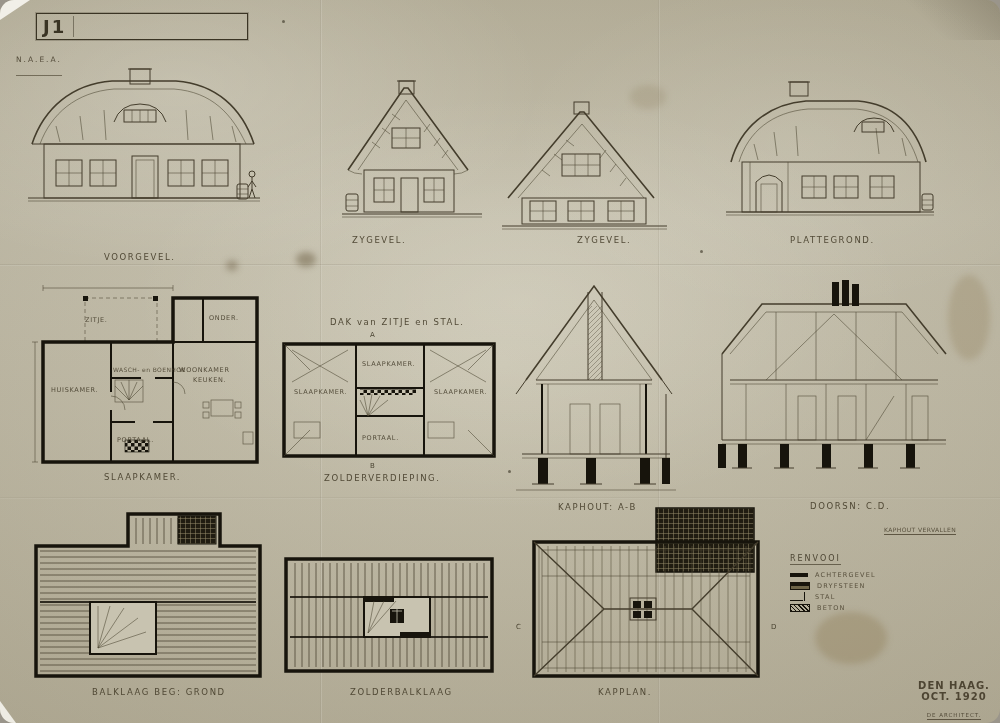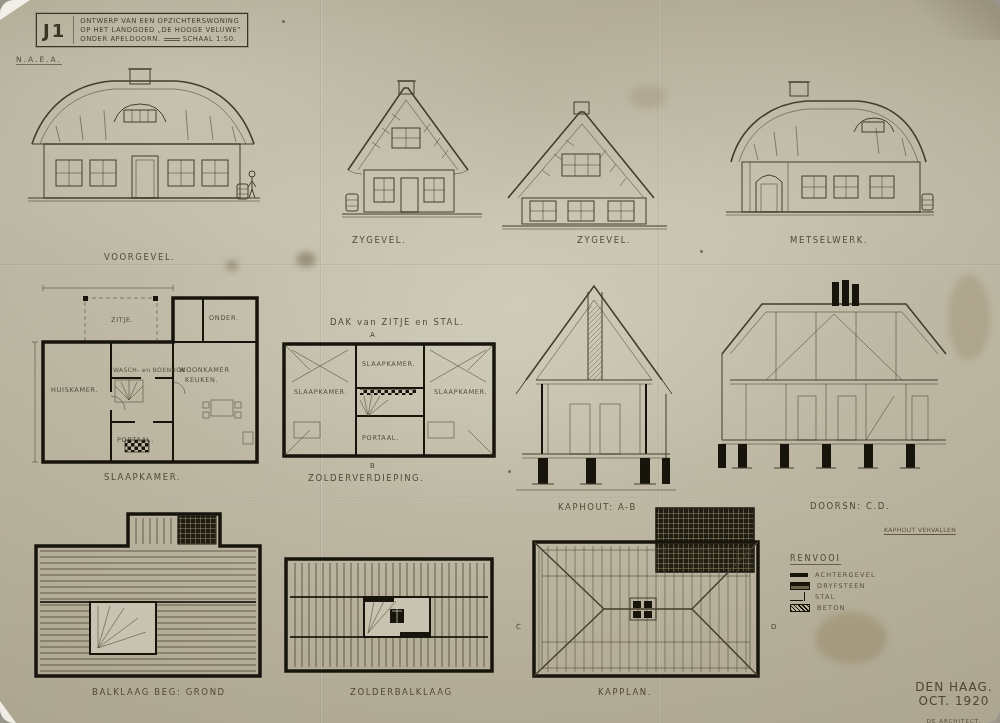--- a/index.html
+++ b/index.html
@@ -45,37 +45,37 @@
   .mk{position:absolute;font-size:7px;letter-spacing:0;color:rgba(60,53,36,.9);}
 
   #titleblock{position:absolute;left:36px;top:13px;width:202px;border:1.6px solid #3a3424;
     box-shadow:0 0 0 1px rgba(58,52,36,.25);display:flex;align-items:stretch;padding:2px 4px;}
   .tb-code{font-size:18px;font-weight:bold;letter-spacing:2px;color:#3a3424;
     display:flex;align-items:center;padding:0 7px 0 2px;border-right:1px solid rgba(58,52,36,.5);margin-right:6px;}
   .tb-lines{font-size:6.8px;letter-spacing:.55px;line-height:9px;color:#45402c;padding-top:1px;}
   .tb-sq{display:inline-block;width:16px;height:4px;margin:0 3px;vertical-align:middle;
     background:repeating-linear-gradient(0deg,#45402c 0 1px,transparent 1px 2px);opacity:.8;}
   #stamp{position:absolute;left:16px;top:55px;font-size:7.5px;letter-spacing:2px;
-    color:rgba(66,58,40,.85);border-bottom:1.5px solid rgba(66,58,40,.6);padding-bottom:0;}
+    color:rgba(66,58,40,.85);border-bottom:1.5px solid rgba(66,58,40,.6);padding-bottom:11px;}
 
   #legend{position:absolute;left:790px;top:546px;}
   .lg-title{font-size:8px;letter-spacing:2px;color:rgba(70,62,44,.95);
     border-bottom:1px solid rgba(70,62,44,.7);display:inline-block;margin-bottom:4px;padding-bottom:1px;text-align:center;}
   .lg-row{display:flex;align-items:center;height:11px;}
   .lg-lbl{font-size:6.5px;letter-spacing:1.2px;color:rgba(70,62,44,.85);}
   .sw{display:inline-block;width:18px;margin-right:7px;}
   .sw-0{height:4px;background:#17140c;}
   .sw-1{height:6px;background:linear-gradient(180deg,#17140c 45%,#6d6448 45%);border:.5px solid #17140c;}
   .sw-2{width:13px;height:7px;border-bottom:1.5px solid #17140c;position:relative;margin-right:12px;}
   .sw-2::after{content:'';position:absolute;right:-2px;top:-1px;width:1.5px;height:9px;background:#17140c;}
   .sw-3{height:6px;border:.7px solid #17140c;
     background:repeating-linear-gradient(45deg,#17140c 0 1px,transparent 1px 3px);}
 
   #sigblock{position:absolute;left:908px;top:680px;text-align:center;}
-  #sigblock .s1{font-size:12px;letter-spacing:1px;color:rgba(66,58,40,.9);}
+  #sigblock .s1{font-size:10px;letter-spacing:1px;color:rgba(66,58,40,.9);font-weight:bold;}
   #sigblock .s2{font-size:5.5px;letter-spacing:1px;color:rgba(66,58,40,.85);}
 </style>
 </head>
 <body>
 
 <div id="paper">
 
   <svg width="0" height="0">
     <defs>
       <pattern id="hj" width="6" height="6" patternUnits="userSpaceOnUse">
@@ -112,27 +112,20 @@
   <div class="stain" style="left:630px;top:85px;width:36px;height:24px;background:rgba(120,100,60,.16)"></div>
   <div class="speck" style="left:282px;top:20px"></div>
   <div class="speck" style="left:700px;top:250px"></div>
   <div class="speck" style="left:508px;top:470px"></div>
   <div class="corner-tl"></div>
   <div class="corner-bl"></div>
   <div class="edge-tr"></div>
 
   <div id="titleblock">
     <div class="tb-code">J1</div>
-    <div class="tb-lines">
-      <div>ONTWERP VAN EEN OPZICHTERSWONING</div>
-      <div>OP HET LANDGOED „DE HOOGE VELUWE”</div>
-      <div>
-        <span>ONDER APELDOORN.</span><span class="tb-sq"></span><span>SCHAAL 1:50.</span>
-      </div>
-    </div>
   </div>
   <div id="stamp">N.A.E.A.</div>
 
   <div class="drawing" style="left:26px;top:66px">
     <svg width="236" height="160" viewBox="0 0 236 160">
       <rect class="ink" x="104" y="3" width="20" height="15"></rect>
         <path class="ink" d="M102,3H126"></path>
       <path class="ink" style="stroke-width:1.6" d="M6,78 C18,42 46,18 86,15 L150,15 C190,18 216,42 228,78"></path>
       <path class="ink2" d="M14,78 C25,48 50,26 88,23 L148,23 C186,26 206,48 220,78"></path>
       <path class="ink" d="M6,78 L228,78"></path>
@@ -225,47 +218,47 @@
       <rect class="ink" x="144" y="96" width="24" height="22"></rect>
         <path class="ink2" d="M156,96v22 M144,107h24"></path>
       <rect class="ink" x="196" y="114" width="11" height="16" rx="2"></rect>
         <path class="ink2" d="M196,120h11 M196,125h11"></path>
     </svg>
   </div>
 
   <span class="lbl" style="left:104px;top:252px">VOORGEVEL.</span>
   <span class="lbl" style="left:352px;top:235px">ZYGEVEL.</span>
   <span class="lbl" style="left:577px;top:235px">ZYGEVEL.</span>
-  <span class="lbl" style="left:790px;top:235px">METSELWERK.</span>
+  <span class="lbl" style="left:790px;top:235px">PLATTEGROND.</span>
 
   <div class="drawing" style="left:33px;top:282px">
     <svg width="230" height="188" viewBox="0 0 230 188">
       <path class="ink2" opacity=".5" d="M10,6 H140 M10,3 V9 M140,3 V9 M2,60 V180 M-1,60 H5 M-1,180 H5"></path>
       <rect class="ink2" x="52" y="16" width="72" height="44" stroke-dasharray="4 3"></rect>
       <rect class="bf" x="50" y="14" width="5" height="5"></rect>
         <rect class="bf" x="120" y="14" width="5" height="5"></rect>
       <path class="thk" d="M10,60 H140 V16 H224 V180 H10 Z"></path>
       <path class="thk2" d="M140,60H224 M170,16V60 M78,60 V110 M78,128 V180 M140,60 V180 M78,96 H108 M122,96 H140 M78,140 H102 M120,140 H140"></path>
       <rect class="ink2" x="82" y="98" width="28" height="22"></rect>
       <path class="ink2" d="M96,118 L82,104 M96,118 L88,100 M96,118 L96,98 M96,118 L104,100 M96,118 L110,104"></path>
       <rect x="92" y="158" width="24" height="12" fill="url(#chk)" stroke="#17140c" stroke-width="0.6"></rect>
       <rect class="ink2" x="178" y="118" width="22" height="16"></rect>
       <rect class="ink2" x="170" y="120" width="6" height="6"></rect>
         <rect class="ink2" x="202" y="120" width="6" height="6"></rect>
       <rect class="ink2" x="170" y="130" width="6" height="6"></rect>
         <rect class="ink2" x="202" y="130" width="6" height="6"></rect>
       <rect class="ink2" x="210" y="150" width="10" height="12"></rect>
       <path class="ink2" d="M78,114 a14,14 0 0 1 14,14 M140,100 a12,12 0 0 1 12,12"></path>
     </svg>
-    <span class="lbl-sm" style="left:78px;top:34px">ZITJE.</span>
+    <span class="lbl-sm" style="left:52px;top:34px">ZITJE.</span>
     <span class="lbl-sm" style="left:176px;top:32px">ONDER.</span>
     <span class="lbl-sm" style="left:18px;top:104px">HUISKAMER.</span>
     <span class="lbl-xs" style="left:80px;top:84px">WASCH- en BOENHOK</span>
     <span class="lbl-sm" style="left:146px;top:84px">WOONKAMER</span>
-    <span class="lbl-sm" style="left:152px;top:94px">KEUKEN.</span>
+    <span class="lbl-sm" style="left:160px;top:94px">KEUKEN.</span>
     <span class="lbl-sm" style="left:84px;top:154px">PORTAAL.</span>
   </div>
 
   <div class="drawing" style="left:276px;top:330px">
     <svg width="226" height="132" viewBox="0 0 226 132">
       <rect class="thk" x="8" y="14" width="210" height="112"></rect>
       <path class="thk2" d="M80,14 V126 M148,14 V126 M80,58 H148 M80,86 H148"></path>
       <rect x="84" y="58" width="56" height="7" fill="url(#chk)"></rect>
       <path class="ink2" d="M92,86 L84,70 M92,86 L88,66 M92,86 L96,64 M92,86 L104,66 M92,86 L112,70"></path>
       <path class="ink2" d="M8,14 L34,40 M218,14 L192,40 M8,126 L34,100 M218,126 L192,100"></path>
@@ -328,21 +321,21 @@
         <rect class="bf" x="64" y="164" width="9" height="24"></rect>
         <rect class="bf" x="106" y="164" width="9" height="24"></rect>
         <rect class="bf" x="148" y="164" width="9" height="24"></rect>
         <rect class="bf" x="190" y="164" width="9" height="24"></rect>
       <path class="ink" d="M16,188 h20 M58,188 h20 M100,188 h20 M142,188 h20 M184,188 h20 M6,74 V160"></path>
       <rect class="bf" x="2" y="164" width="8" height="24"></rect>
     </svg>
   </div>
 
   <span class="lbl" style="left:104px;top:472px">SLAAPKAMER.</span>
-  <span class="lbl" style="left:308px;top:473px">ZOLDERVERDIEPING.</span>
+  <span class="lbl" style="left:324px;top:473px">ZOLDERVERDIEPING.</span>
   <span class="lbl" style="left:558px;top:502px">KAPHOUT: A-B</span>
   <span class="lbl" style="left:810px;top:501px">DOORSN: C.D.</span>
   <span class="lbl-xs underline" style="left:884px;top:526px">KAPHOUT VERVALLEN</span>
 
   <div id="legend">
     <div class="lg-title">RENVOOI</div>
     <div class="lg-row">
       <span class="sw sw-0"></span>
       <span class="lg-lbl">ACHTERGEVEL</span>
     </div>

